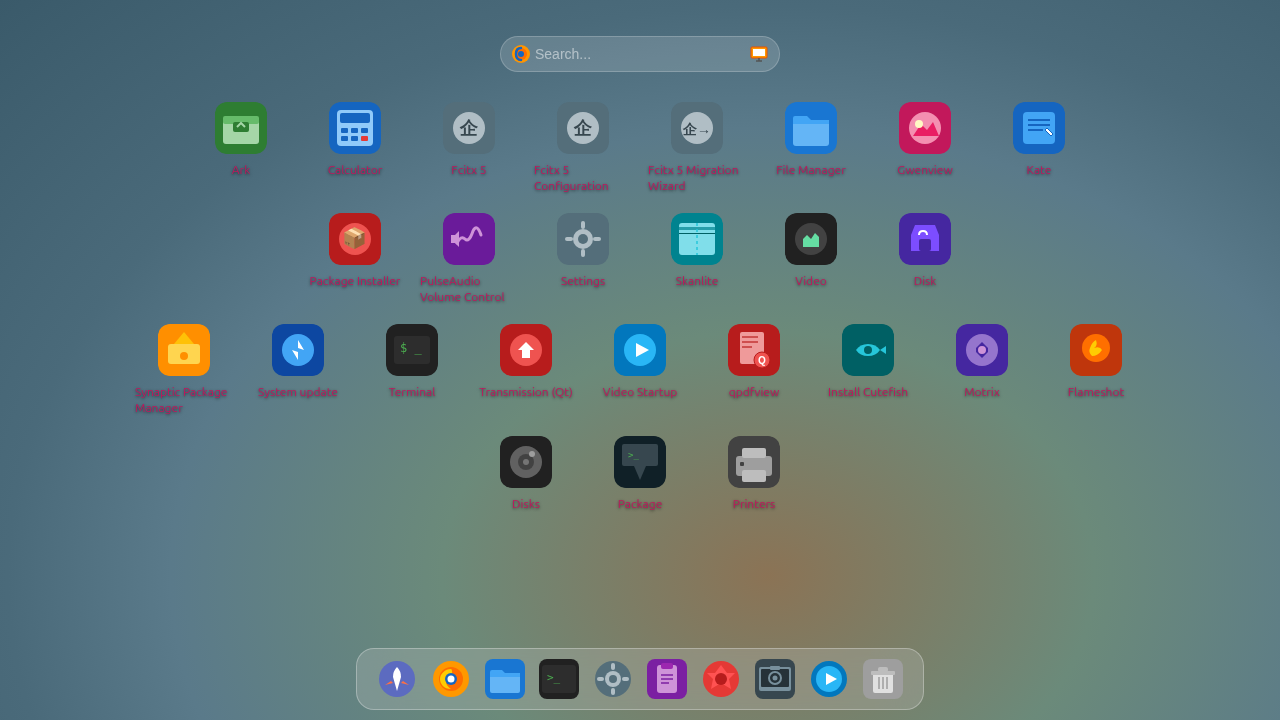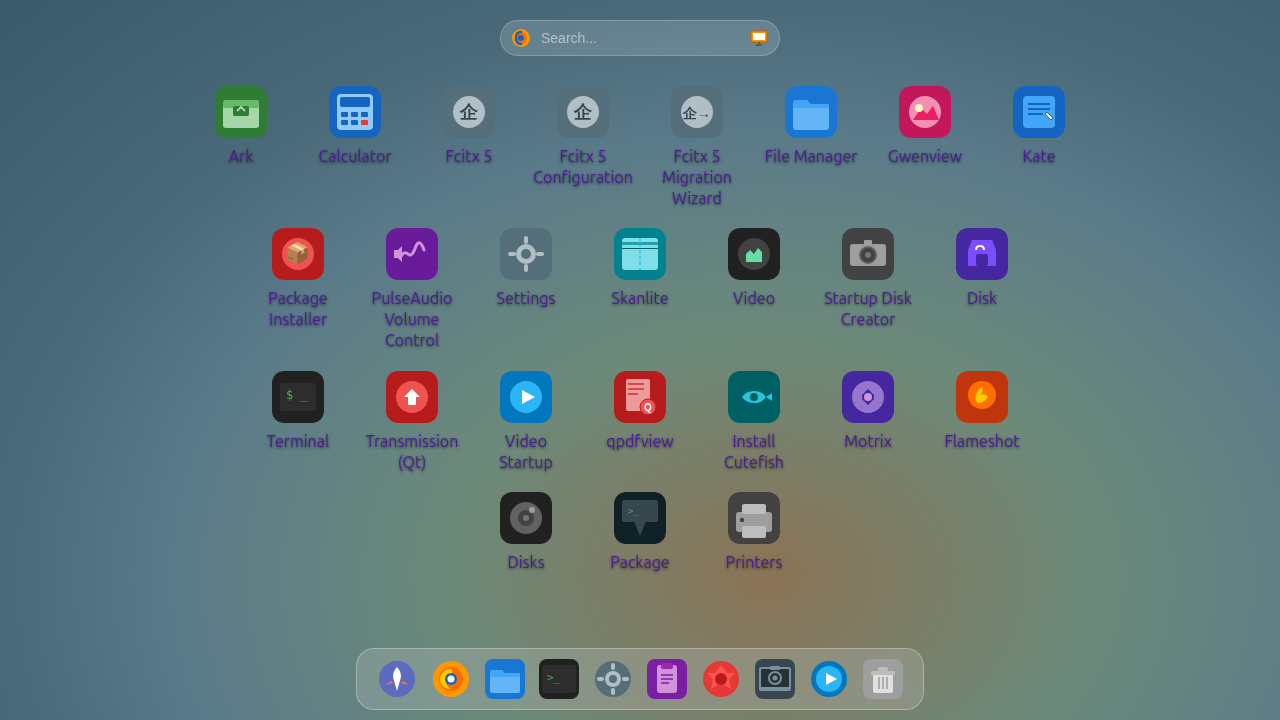--- a/index.html
+++ b/index.html
@@ -21,22 +21,23 @@
     }
 
     .search-bar {
       width: 280px;
       height: 36px;
       background: rgba(255,255,255,0.15);
       border-radius: 20px;
       display: flex;
       align-items: center;
       padding: 0 10px;
-      gap: 10px;
+      gap: 4px;
       border: 1px solid rgba(255,255,255,0.2);
+      margin-top: 16px;
     }
 
     .search-bar input {
       background: transparent;
       border: none;
       outline: none;
       color: white;
       font-size: 14px;
       flex: 1;
     }
@@ -77,23 +78,23 @@
       display: flex;
       align-items: center;
       justify-content: center;
       margin-bottom: 8px;
       font-size: 26px;
       overflow: hidden;
       position: relative;
     }
 
     .app-label {
-      font-size: 16px;
-      color: #4c1d95;
-      text-align: center;
+      font-size: 12px;
+      color: #be185d;
+      text-align: left;
       text-shadow: 0 1px 3px rgba(0,0,0,0.6);
       line-height: 1.3;
       max-width: 100px;
     }
 
     
     .dock {
       position: absolute;
       bottom: 10px;
       left: 50%;
@@ -292,42 +293,51 @@
             <rect width="52" height="52" rx="10" fill="#212121"></rect>
             <circle cx="26" cy="26" r="16" fill="#424242"></circle>
             <path d="M18 34 L18 26 L22 22 L26 26 L30 20 L34 24 L34 34 Z" fill="#69f0ae" opacity="0.9"></path>
           </svg>
       </div>
       <span class="app-label">Video</span>
     </div>
       <div class="app-item">
       <div class="app-icon">
         <svg width="52" height="52" viewBox="0 0 52 52">
-            <rect width="52" height="52" rx="10" fill="#424242"></rect>
-            <rect x="8" y="16" width="36" height="22" rx="3" fill="#9e9e9e"></rect>
-            <circle cx="26" cy="27" r="8" fill="#424242" stroke="#616161" stroke-width="2"></circle>
-            <circle cx="26" cy="27" r="3" fill="#757575"></circle>
-            <rect x="22" y="12" width="8" height="6" rx="1" fill="#9e9e9e"></rect>
-          </svg>
-      </div>
-      <span class="app-label">Startup Disk Creator</span>
-    </div>
-      <div class="app-item">
-      <div class="app-icon">
-        <svg width="52" height="52" viewBox="0 0 52 52">
             <rect width="52" height="52" rx="10" fill="#4527a0"></rect>
             <path d="M12 22 L16 12 L36 12 L40 22 L40 38 L12 38 Z" fill="#7c4dff"></path>
             <rect x="20" y="26" width="12" height="12" rx="2" fill="#4527a0"></rect>
             <path d="M20 22 Q20 18 24 18 Q28 18 28 22" stroke="white" stroke-width="2" fill="none"></path>
           </svg>
       </div>
       <span class="app-label">Disk</span>
     </div>
     </div>
     <div class="apps-row">
+      <div class="app-item">
+      <div class="app-icon">
+        <svg width="52" height="52" viewBox="0 0 52 52">
+            <rect width="52" height="52" rx="10" fill="#ff8f00"></rect>
+            <rect x="10" y="20" width="32" height="20" rx="3" fill="#ffd54f"></rect>
+            <polygon points="26,8 36,20 16,20" fill="#ffc107"></polygon>
+            <circle cx="26" cy="32" r="4" fill="#ff8f00"></circle>
+          </svg>
+      </div>
+      <span class="app-label">Synaptic Package Manager</span>
+    </div>
+      <div class="app-item">
+      <div class="app-icon">
+        <svg width="52" height="52" viewBox="0 0 52 52">
+            <rect width="52" height="52" rx="10" fill="#0d47a1"></rect>
+            <circle cx="26" cy="26" r="16" fill="#42a5f5"></circle>
+            <polygon points="26,16 32,26 26,24 26,36 20,26 26,28" fill="white"></polygon>
+          </svg>
+      </div>
+      <span class="app-label">System update</span>
+    </div>
       <div class="app-item">
       <div class="app-icon">
         <svg width="52" height="52" viewBox="0 0 52 52">
             <rect width="52" height="52" rx="10" fill="#212121"></rect>
             <rect x="8" y="12" width="36" height="28" rx="3" fill="#2d2d2d"></rect>
             <text x="14" y="28" font-family="monospace" font-size="12" fill="#4caf50">$ _</text>
           </svg>
       </div>
       <span class="app-label">Terminal</span>
     </div>

